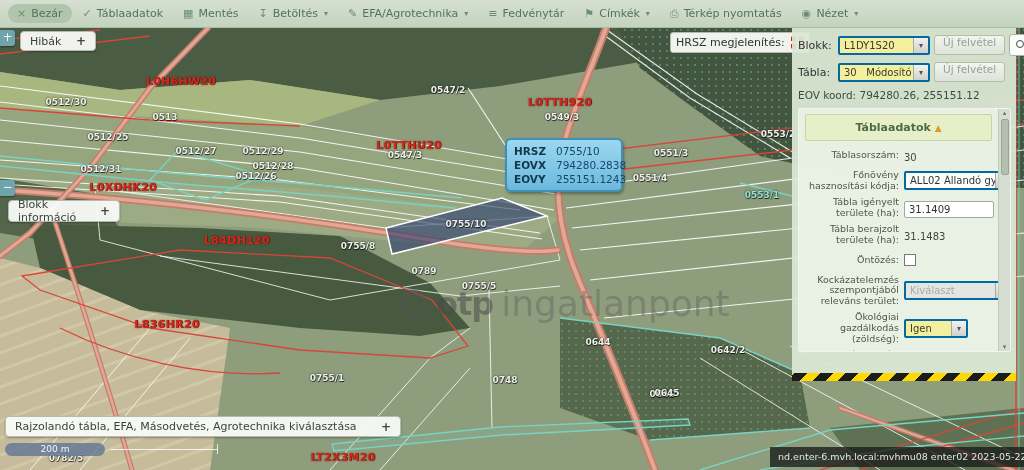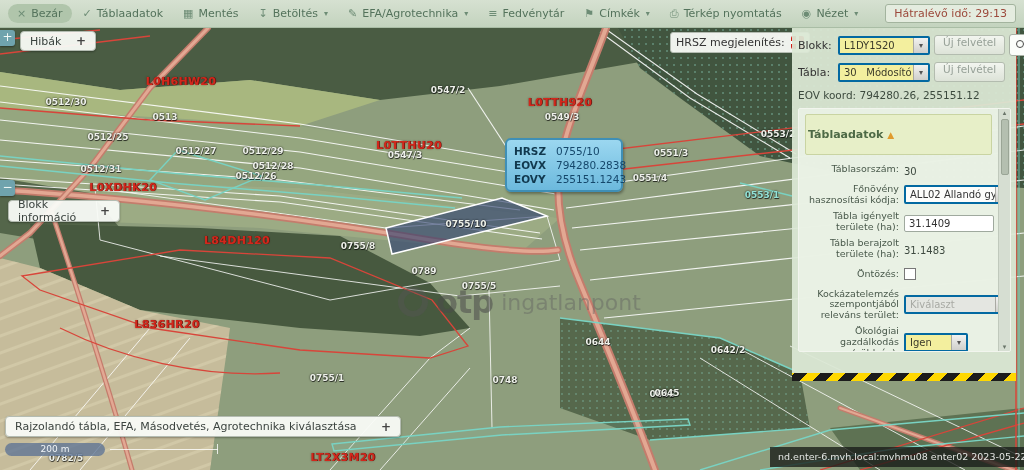--- a/index.html
+++ b/index.html
@@ -26,21 +26,21 @@
     font-weight:bold;letter-spacing:.3px;text-shadow:.7px .7px 0 #5e130d,0 0 2px rgba(60,0,0,.5);
     white-space:nowrap;z-index:5;}
   .pcl-label{position:absolute;transform:translate(-50%,-50%);color:#eef1ea;font-size:9px;
     font-weight:bold;text-shadow:0 0 2px rgba(0,0,0,.85),.5px .5px 0 rgba(0,0,0,.6);
     white-space:nowrap;z-index:5;}
   .pcl-label.cyan{color:#93e2d6;}
 
   .wm{position:absolute;left:398px;top:255px;display:flex;align-items:center;gap:8px;z-index:4;}
   .wm-circle{width:30px;height:30px;border-radius:50%;border:6px solid rgba(85,85,85,.45);}
   .wm-brand{font-size:32px;font-weight:bold;color:rgba(75,75,75,.55);letter-spacing:-1px;}
-  .wm-suffix{font-size:22px;color:rgba(95,95,95,.42);letter-spacing:0;}
+  .wm-suffix{font-size:36px;color:rgba(95,95,95,.42);letter-spacing:0;}
 
   .edge-btn{position:absolute;left:0;width:15px;height:16px;background:#6fa3ad;color:#f2f8f5;
     font-size:12px;line-height:15px;text-align:center;border-radius:0 3px 3px 0;
     box-shadow:0 1px 2px rgba(0,0,0,.4);z-index:8;cursor:pointer;}
 
   .ctl{position:absolute;background:rgba(249,251,247,.95);border:1px solid #b4bcb2;border-radius:4px;
     color:#3c4440;font-size:11px;display:flex;align-items:center;box-shadow:0 1px 2px rgba(0,0,0,.3);
     z-index:8;padding:0 9px;}
   .ctl .plus{margin-left:auto;color:#444;font-weight:bold;font-size:12px;padding-left:10px;}
   .hrsz-box{position:absolute;left:670px;top:4px;height:21px;z-index:8;
@@ -92,21 +92,21 @@
     transform:rotate(45deg);}
   .eov{margin:7px 6px 0 6px;font-size:10.5px;color:#3c4a3e;}
 
   .scrollbox{position:relative;margin:7px 5px 0 6px;height:244px;display:flex;
     background:rgba(236,243,231,.85);border:1px solid #f2f5ee;border-radius:2px;overflow:hidden;}
   .sb-content{flex:1;overflow:hidden;padding-bottom:4px;}
   .sb-bar{width:12px;background:#d6ded2;border-left:1px solid #c0c9bc;display:flex;flex-direction:column;
     align-items:center;font-size:7px;color:#6a756a;}
   .sb-thumb{width:8px;height:56px;background:#b4bfb0;border:1px solid #9aa596;border-radius:2px;margin-top:2px;}
   .sec-head{margin:5px 6px 2px 6px;background:#e7efc8;border:1px solid #c9d4a2;border-radius:2px;
-    font-size:11px;font-weight:bold;color:#4e6a46;padding:13px 2px;}
+    text-align:center;font-size:11px;font-weight:bold;color:#4e6a46;padding:6px 2px;}
   .warn-tri{color:#e09b2d;font-size:9px;}
   .f-row{display:grid;grid-template-columns:96px 1fr;gap:5px;align-items:center;margin:5px 4px 0 4px;}
   .f-lab{font-size:9.5px;color:#49594b;text-align:right;line-height:1.15;}
   .f-static{font-size:10px;color:#3e4a40;}
   .f-input{height:17px;border:1px solid #9fa99e;background:#fff;font-size:10px;color:#333;
     padding:0 4px;width:100%;border-radius:2px;}
   .f-input.small{width:86px;}
   .cbx{width:12px;height:12px;background:#fff;border:1px solid #777;display:inline-block;}
 </style>
 </head>
@@ -148,21 +148,20 @@
       </div>
       <div class="mi">
         <span class="mi-ic">⎙</span>
         <span class="mi-lb">Térkép nyomtatás</span>
       </div>
       <div class="mi">
         <span class="mi-ic">◉</span>
         <span class="mi-lb">Nézet</span>
         <span class="mi-caret">▾</span>
       </div>
-      <div class="time-box">Hátralévő idő: 29:13</div>
   </div>
 
   <div class="map" id="map">
 
     <svg class="map-svg" width="1024" height="442" viewBox="0 0 1024 442">
       <defs>
         <pattern id="dots" width="7" height="7" patternUnits="userSpaceOnUse">
           <circle cx="2" cy="2" r="1" fill="#8fd8c4" opacity="0.8"></circle>
         </pattern>
         <pattern id="tanlines" width="16" height="16" patternUnits="userSpaceOnUse" patternTransform="rotate(70)">

